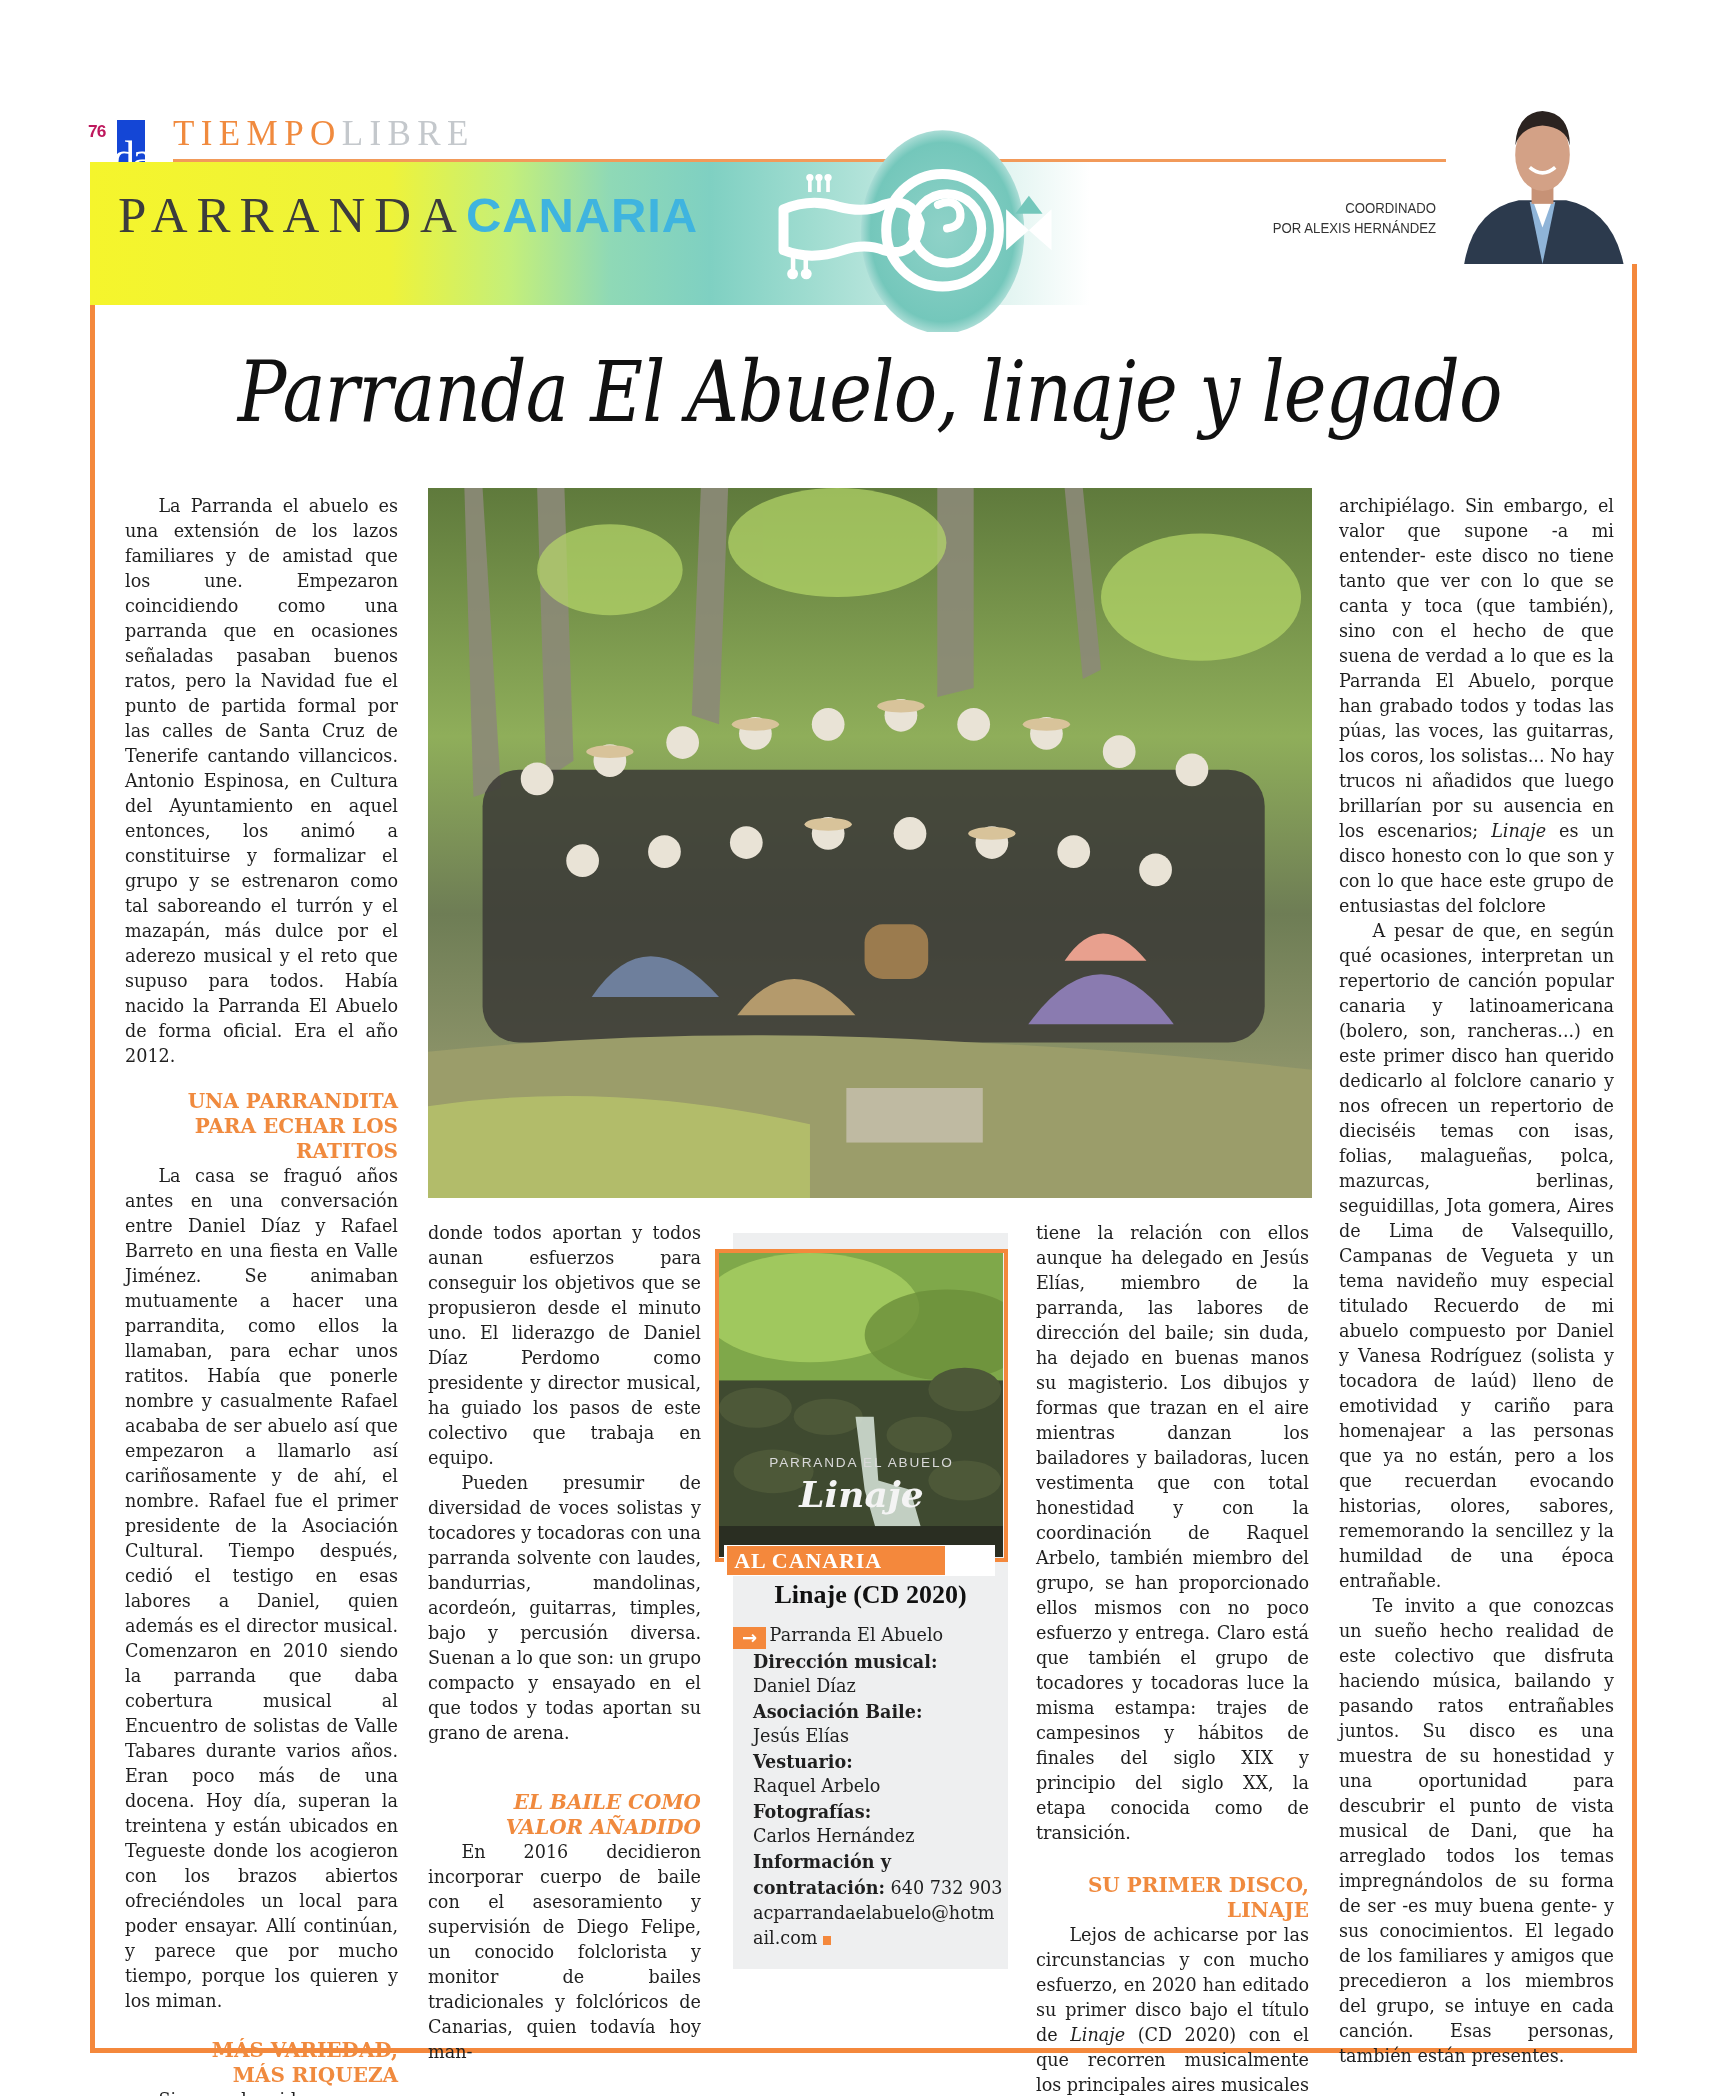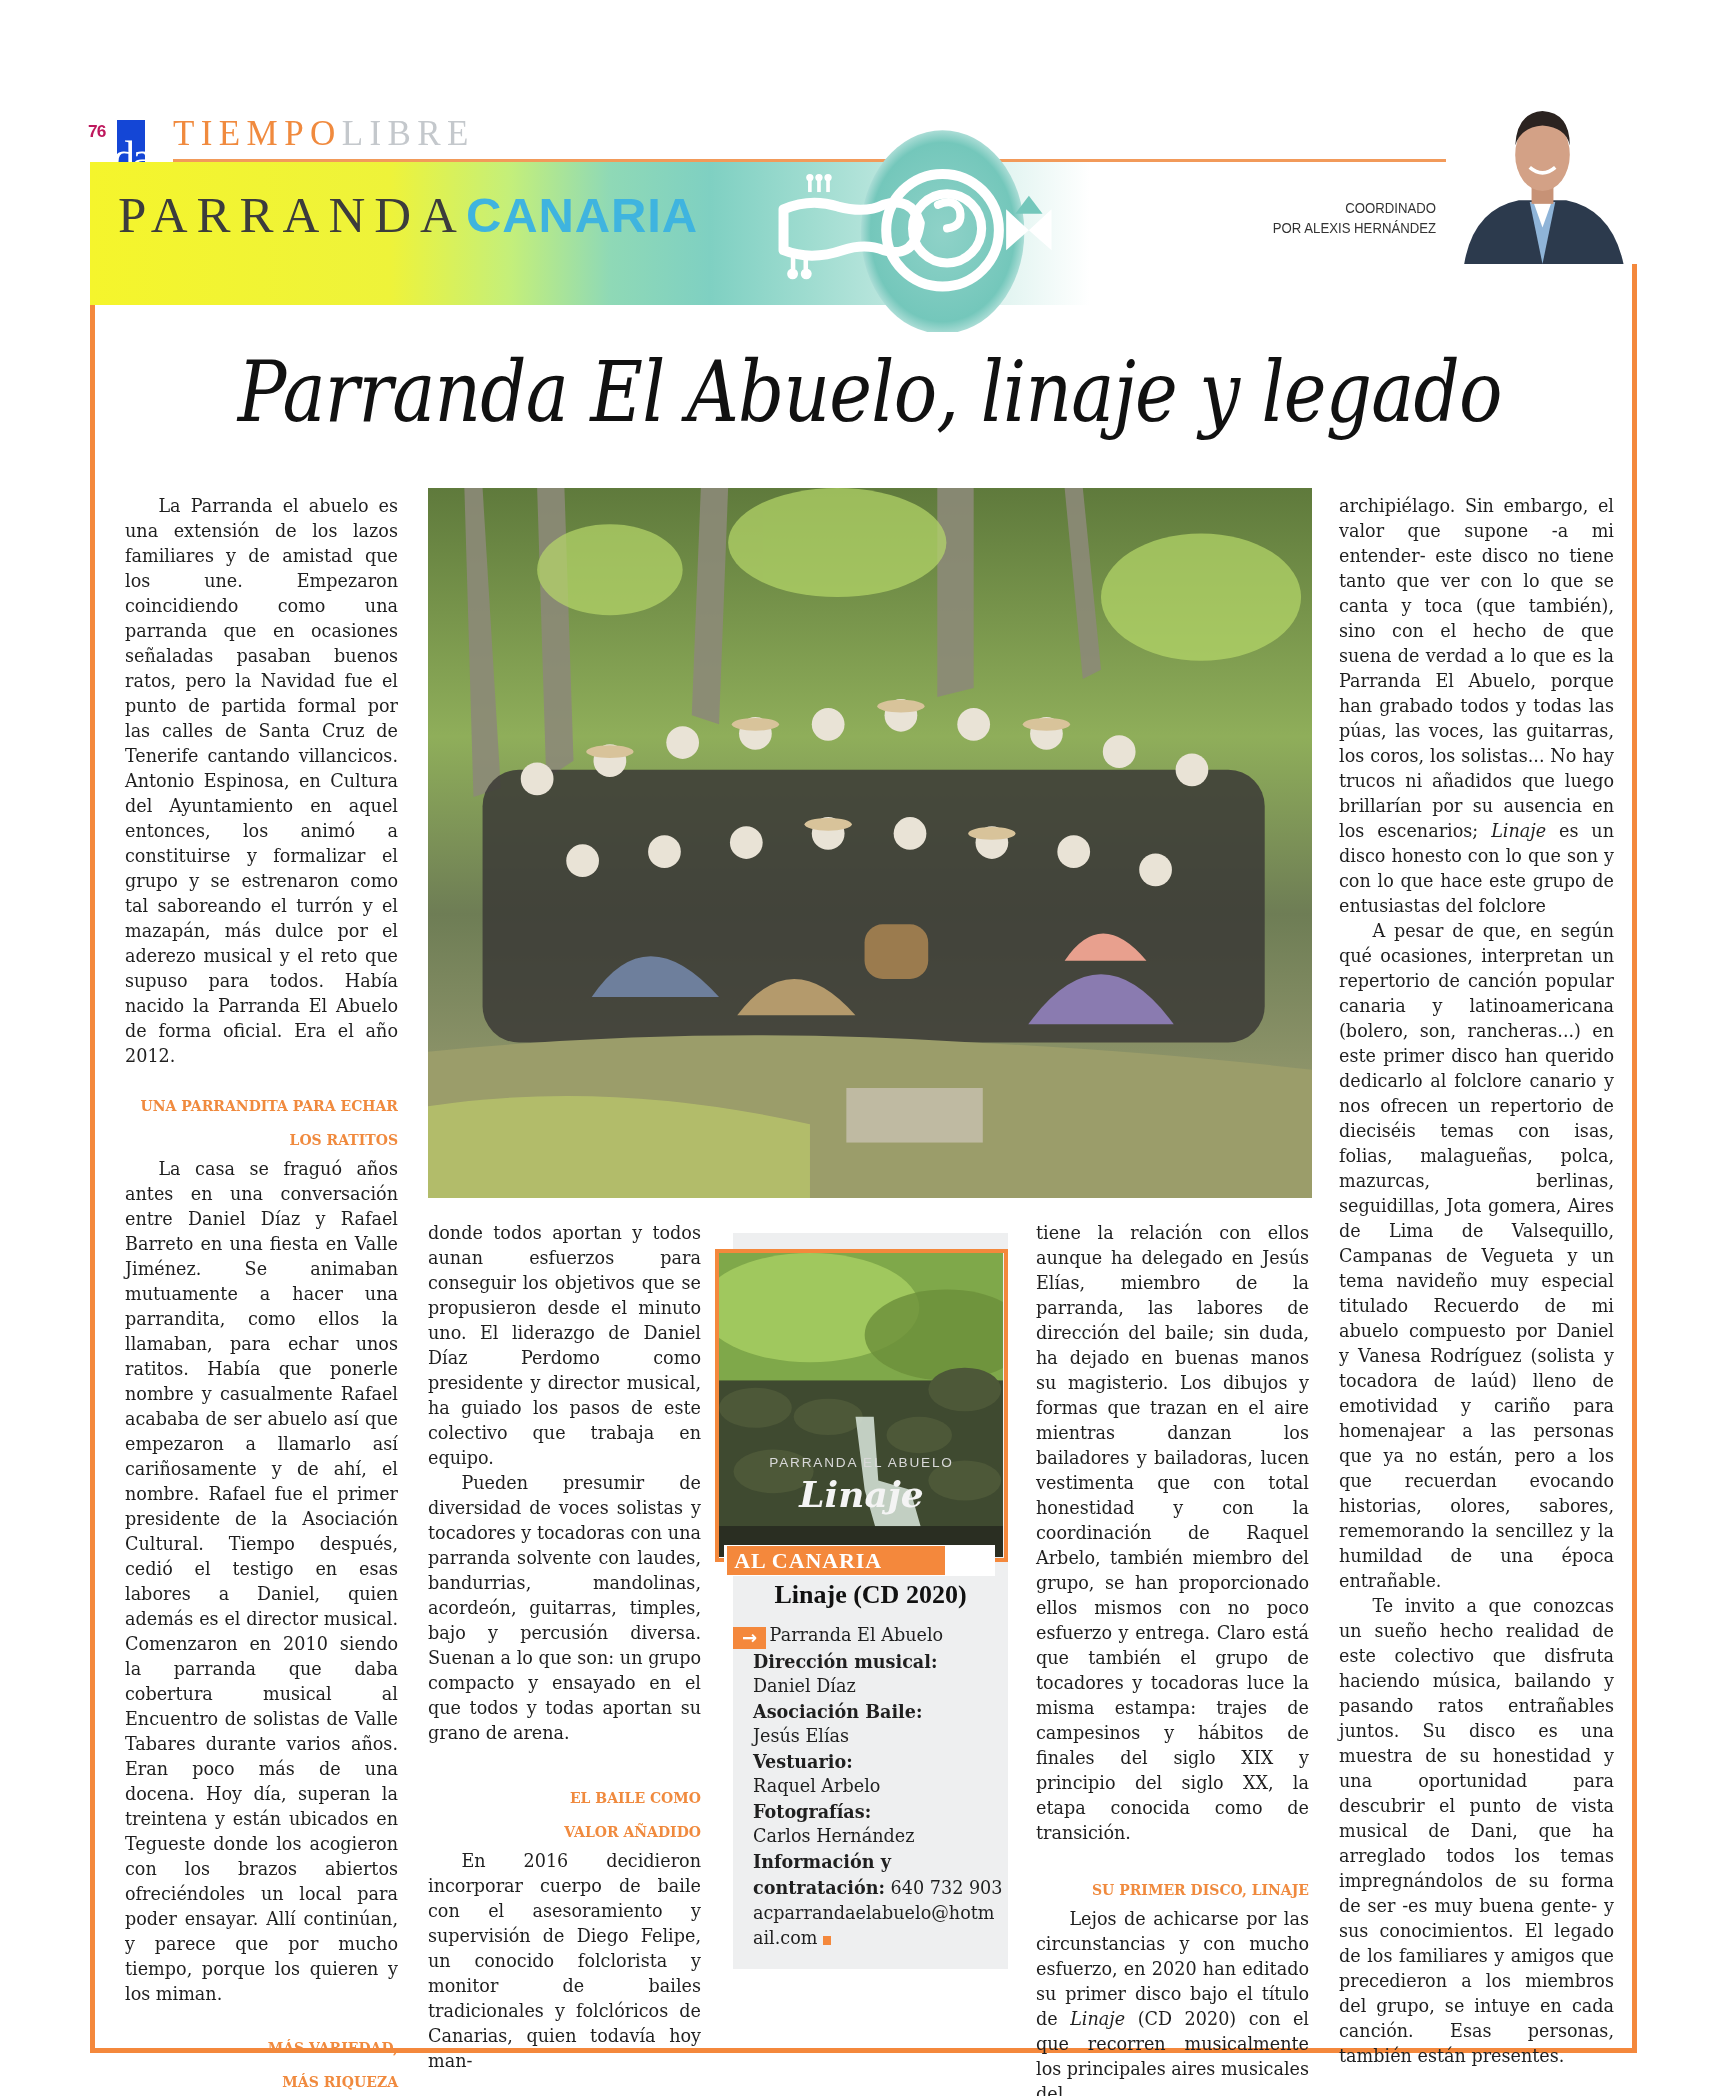--- a/index.html
+++ b/index.html
@@ -31,21 +31,21 @@
   .frame { position: absolute; left: 90px; top: 264px; width: 1547px; height: 1789px;
            border-left: 5.5px solid #f4883c; border-right: 5.5px solid #f4883c; border-bottom: 5.5px solid #f4883c; }
 
   .headline { position: absolute; left: 136px; top: 350px; width: 1455px; text-align: center;
               font: italic 84px/1 "DejaVu Serif", serif; letter-spacing: -0.9px; color: #111; transform: scaleX(0.86); transform-origin: center; white-space: nowrap; }
 
   
   .col { position: absolute; font-size: 17.6px; line-height: 25px; text-align: justify; color: #1f1f1f; hyphens: manual; }
   .col p { text-indent: 1.9em; }
   .col p.noindent { text-indent: 0; }
-  .col .sub { color: #f08a3e; font-weight: bold; text-align: right; text-indent: 0; font-size: 14px; line-height: 34px; margin-top: 23.6px; text-transform: uppercase; }
+  .col .sub { color: #f08a3e; font-weight: bold; text-align: right; text-indent: 0; font-size: 20px; line-height: 25px; margin-top: 23.6px; text-transform: uppercase; }
   .col i { font-style: italic; }
 
   #col1 { left: 125px; top: 494px; width: 273px; }
   #col2 { left: 428px; top: 1221px; width: 273px; }
   #col4 { left: 1036px; top: 1221px; width: 273px; }
   #col5 { left: 1339px; top: 494px; width: 275px; }
 
   
   .main-photo { position: absolute; left: 428px; top: 488px; width: 884px; height: 710px; overflow: hidden; }
 
@@ -213,21 +213,21 @@
   <div class="sub">
     <div>Más variedad,</div>
     <div>más riqueza</div>
   </div>
   <p style="text-align-last: justify;">Siempre ha sido un grupo que se nutre de varias generaciones en una formación mixta</p>
 </div>
 
 <div class="col" id="col2">
   <p class="noindent">donde todos aportan y todos aunan esfuerzos para conseguir los objetivos que se propusieron desde el minuto uno. El liderazgo de Daniel Díaz Perdomo como presidente y director musical, ha guiado los pasos de este colectivo que trabaja en equipo.</p>
   <p>Pueden presumir de diversidad de voces solistas y tocadores y tocadoras con una parranda solvente con laudes, bandurrias, mandolinas, acordeón, guitarras, timples, bajo y percusión diversa. Suenan a lo que son: un grupo compacto y ensayado en el que todos y todas aportan su grano de arena.</p>
-  <div class="sub" style="margin-top:35px;">
+  <div class="sub" style="margin-top:44px;font-style:italic;">
     <div>El baile como</div>
     <div>valor añadido</div>
   </div>
   <p style="text-align-last: justify;">En 2016 decidieron incorporar cuerpo de baile con el asesoramiento y supervisión de Diego Felipe, un conocido folclorista y monitor de bailes tradicionales y folclóricos de Canarias, quien todavía hoy man-</p>
 </div>
 
 <div class="detail-box"></div>
 <div class="cd-cover">
   <svg width="284" height="304" viewBox="0 0 312 334" preserveAspectRatio="none" style="position:absolute;left:0;top:0;">
     <rect width="312" height="334" fill="#3f4a30"></rect>

